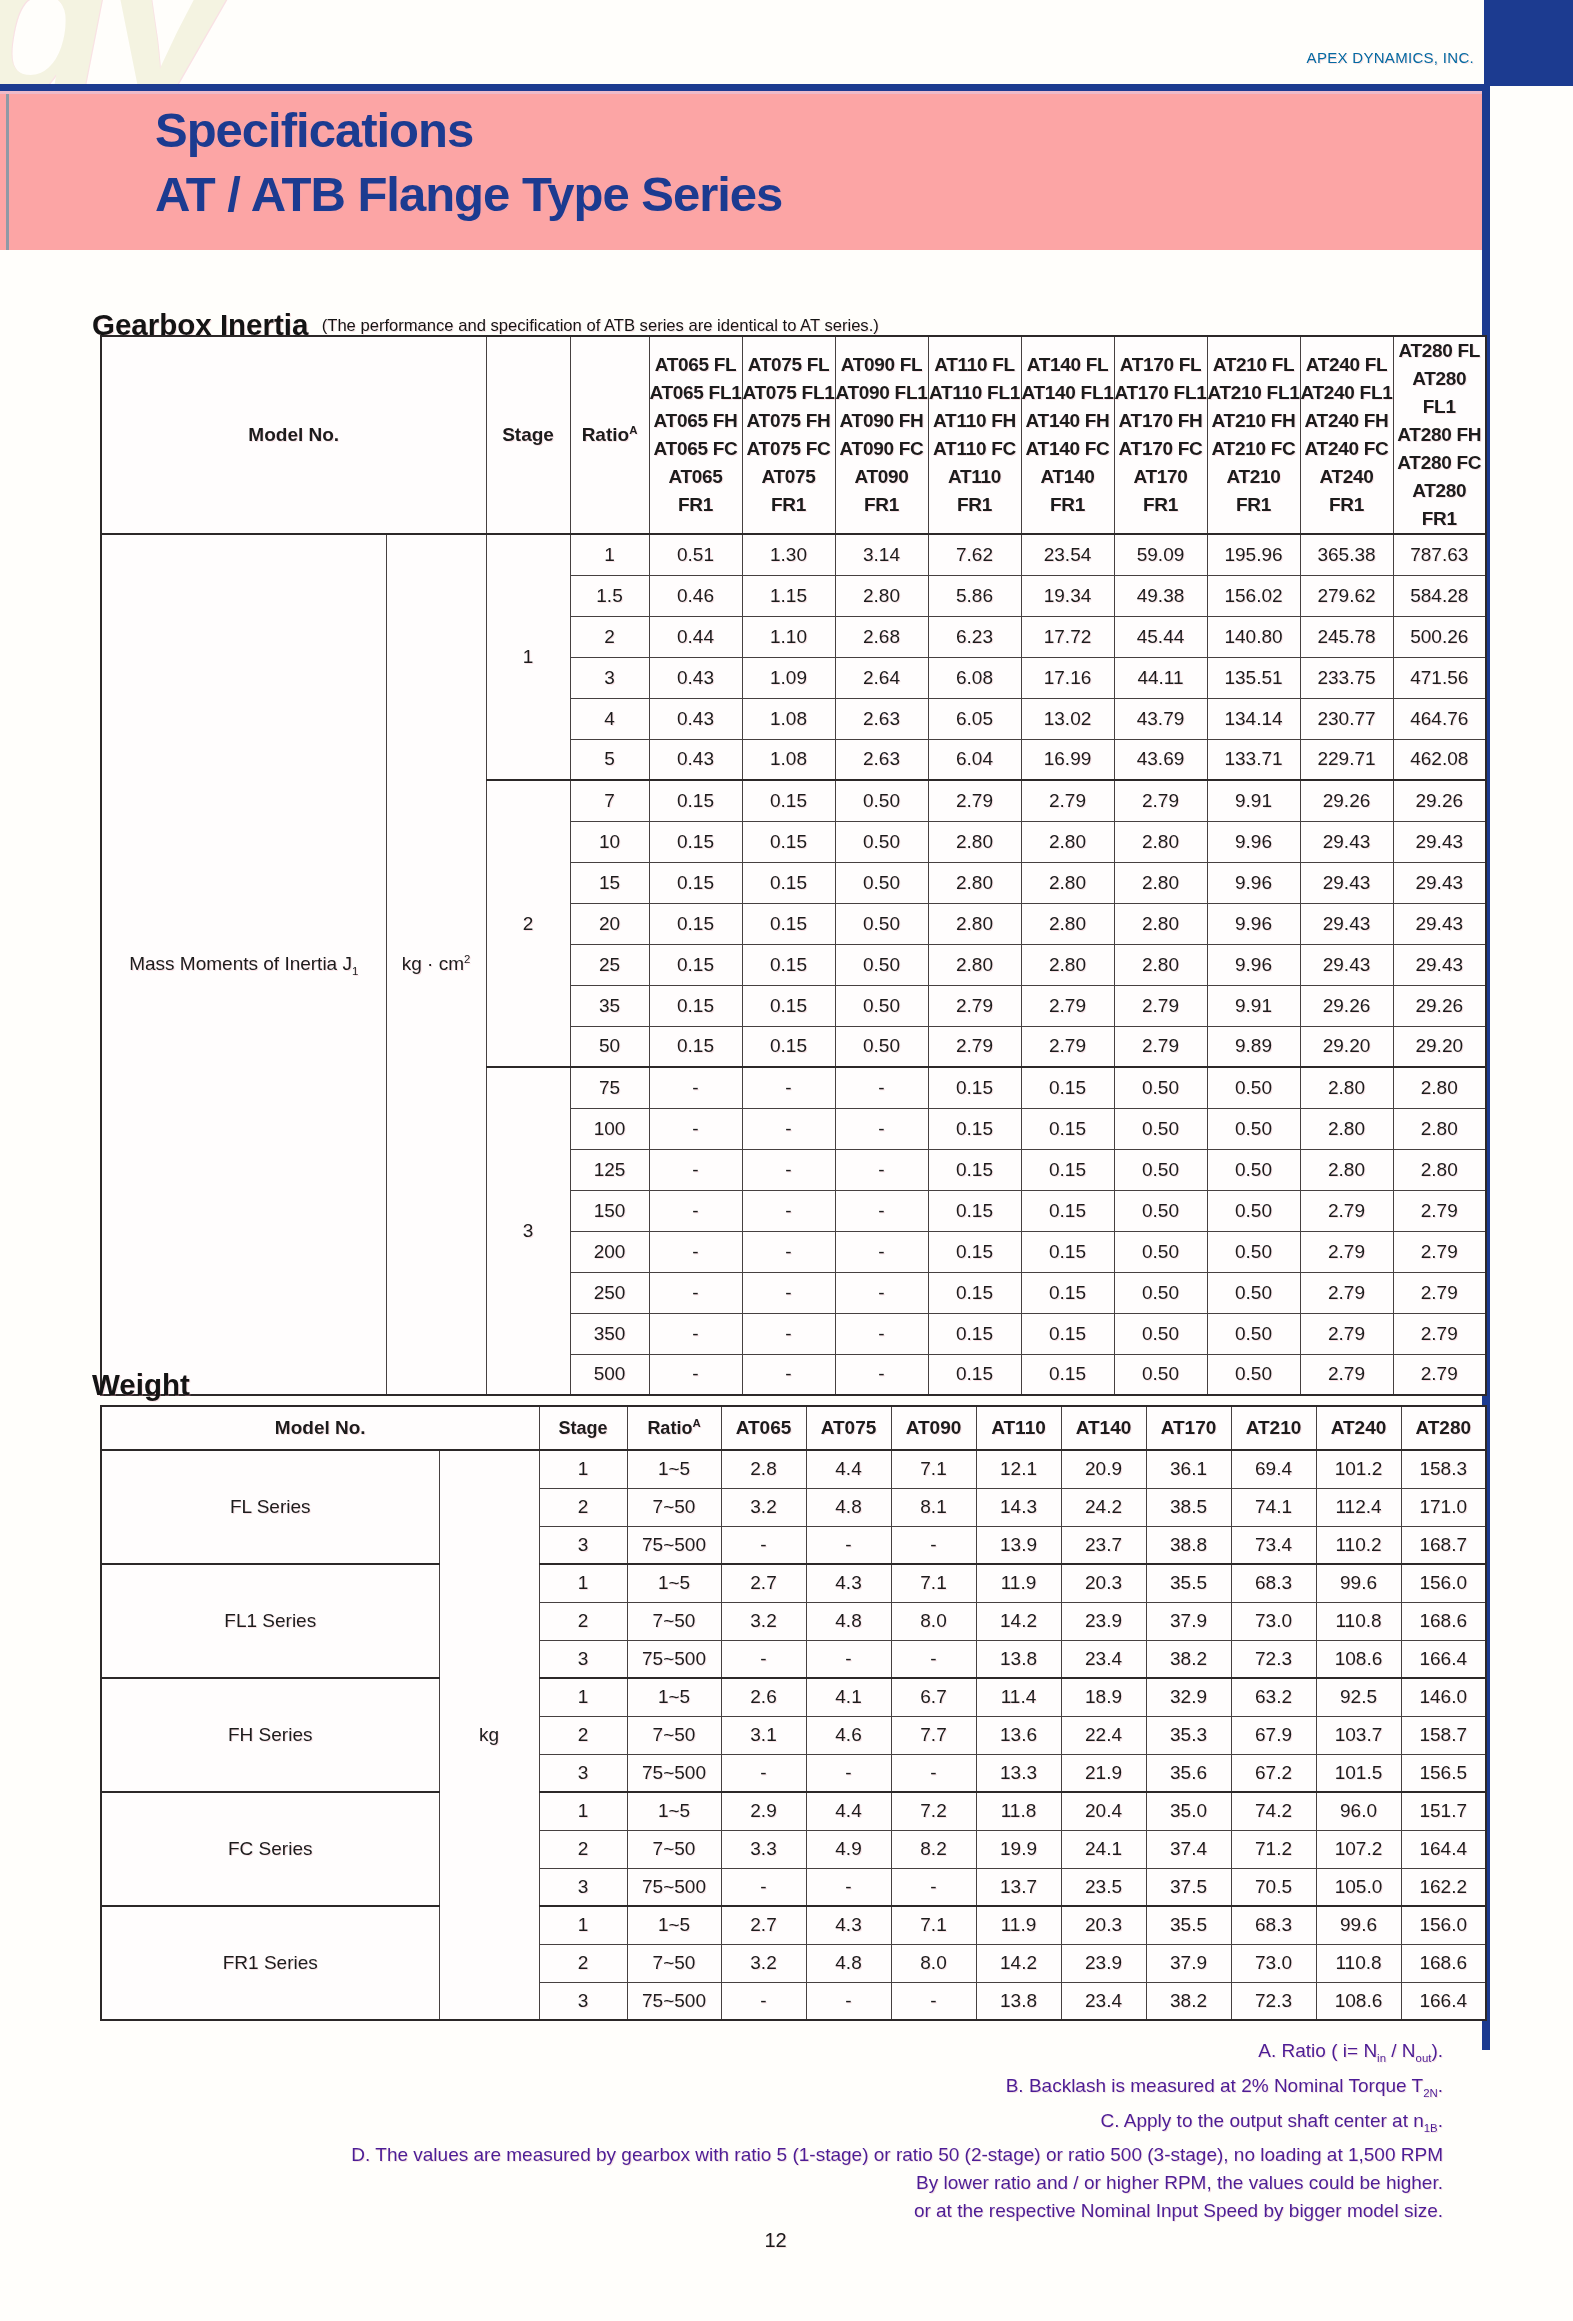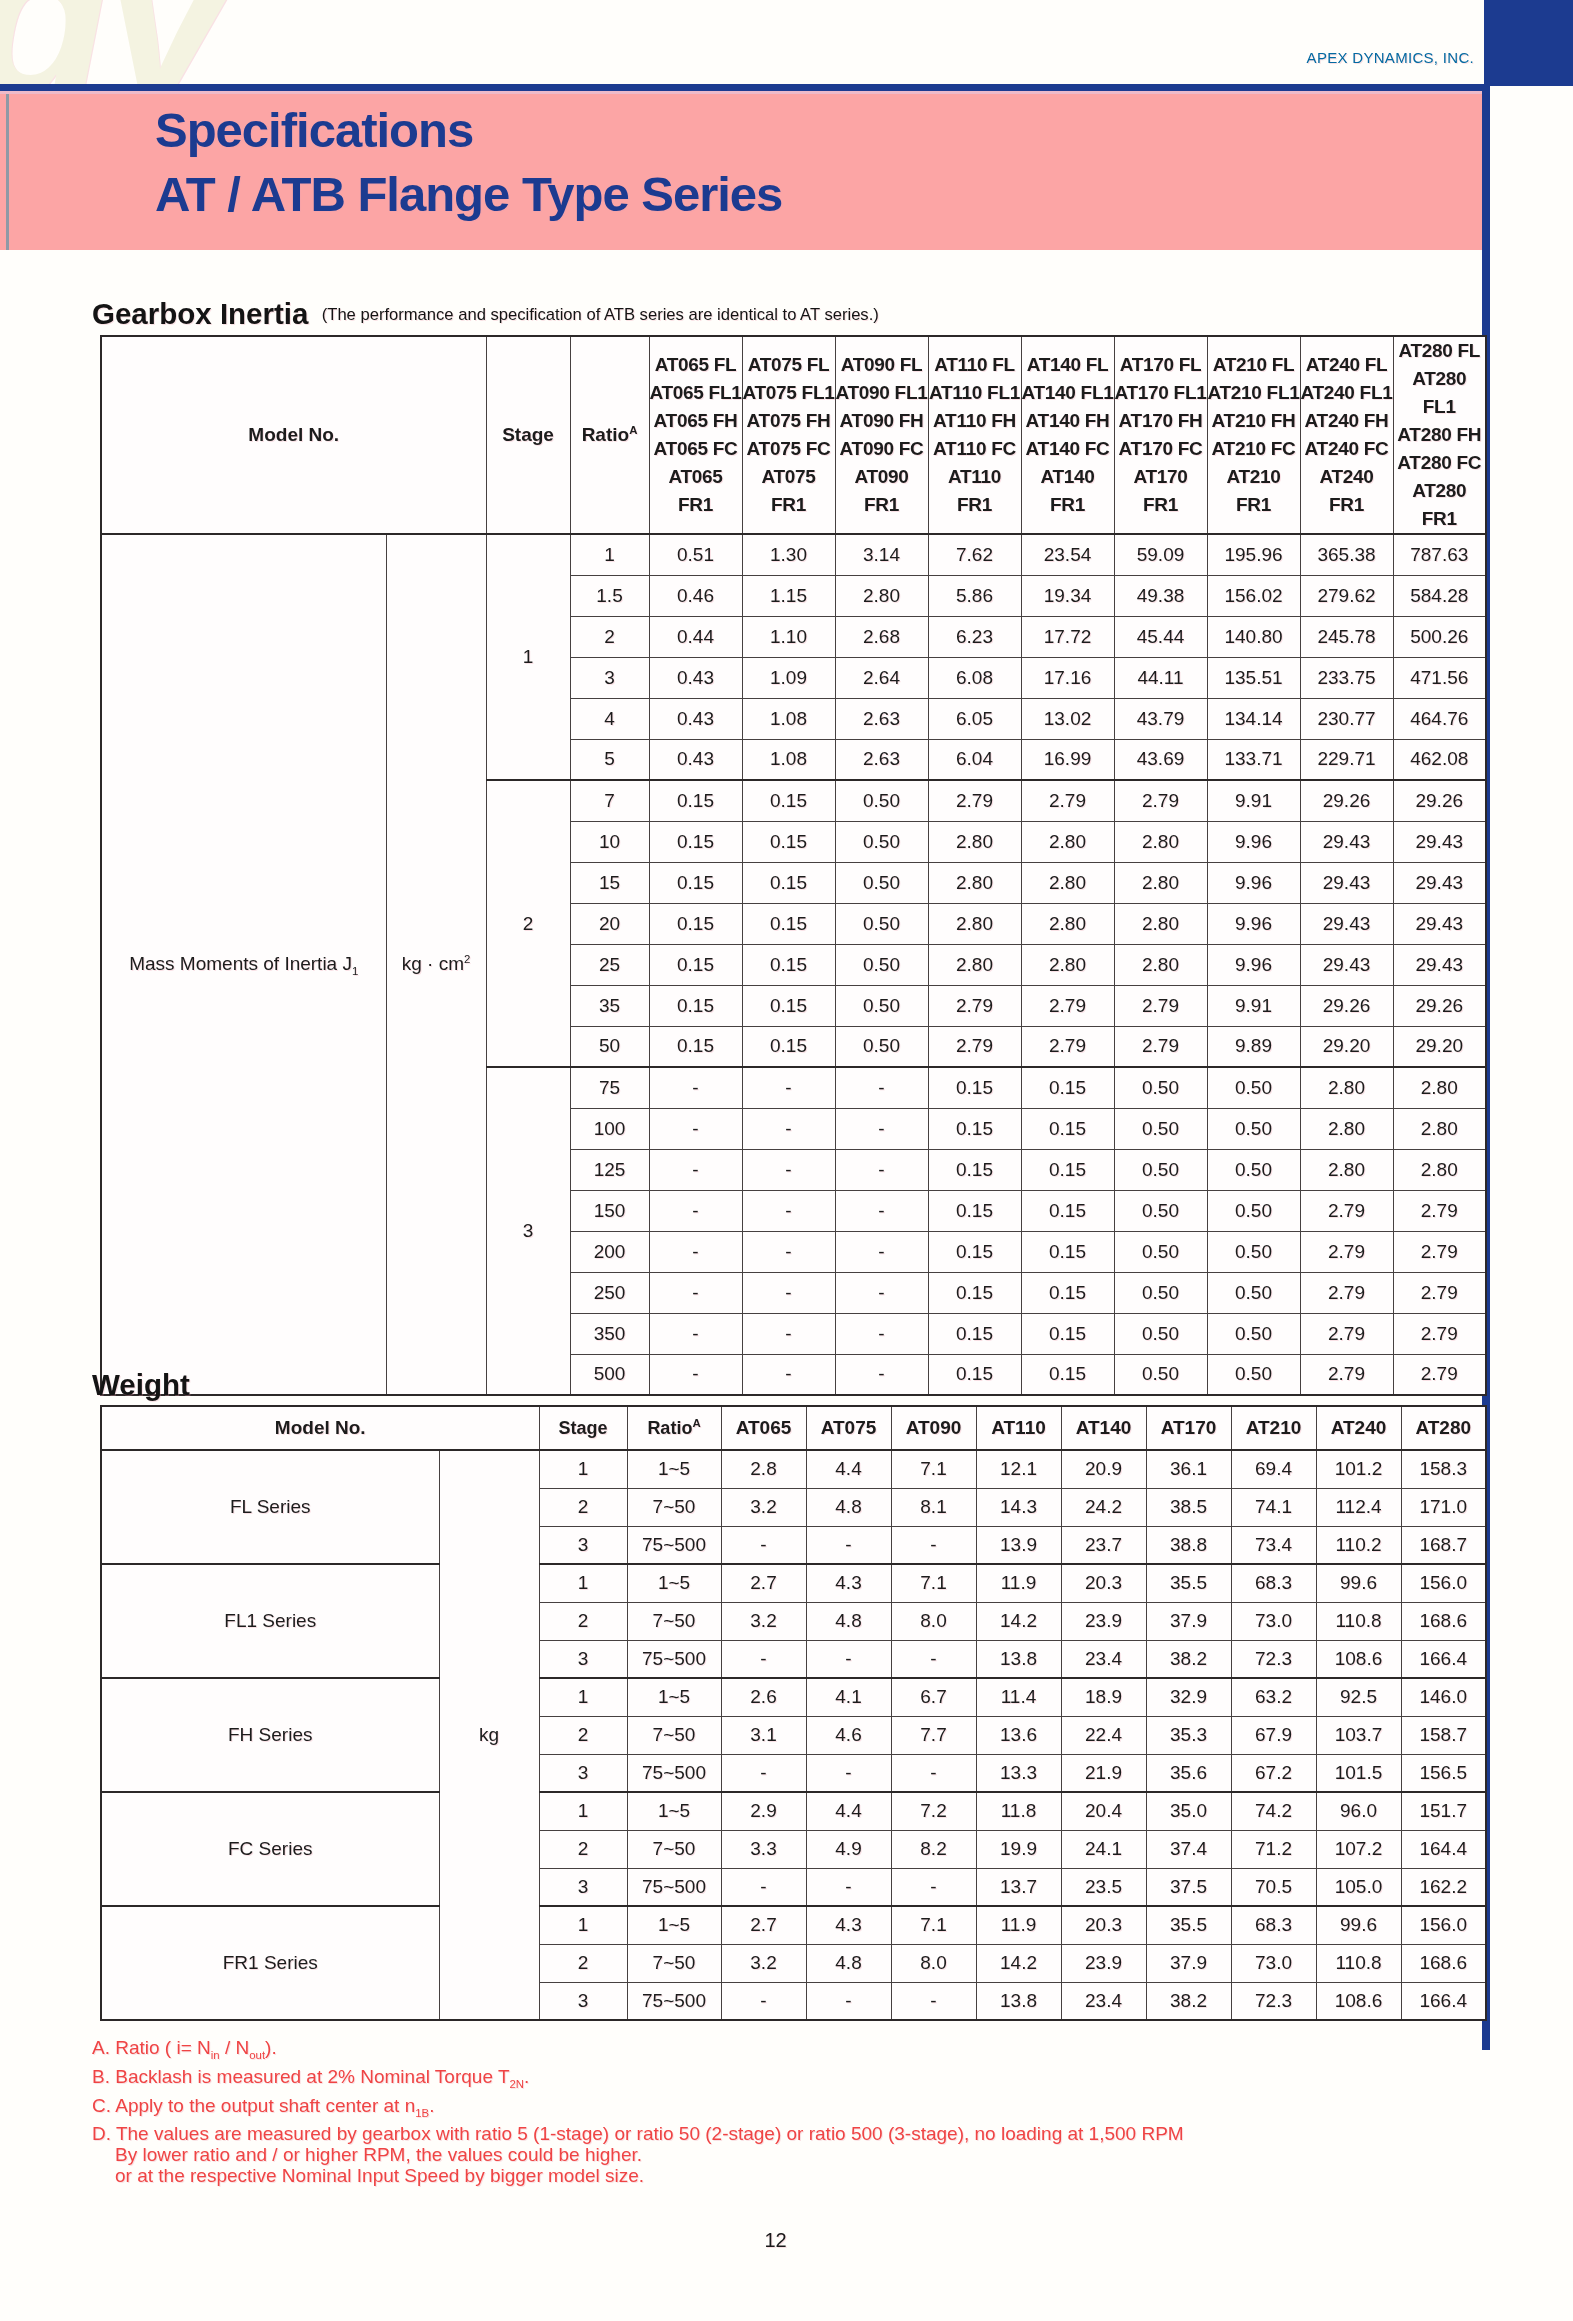--- a/index.html
+++ b/index.html
@@ -33,21 +33,21 @@
   .title1,.title2{
     position:absolute;left:155px;
     font-size:49px;font-weight:bold;color:#1c3b90;letter-spacing:-1px;white-space:nowrap;
   }
   .title1{top:7.6px;}
   .title2{top:72px;}
 
   
   .sec-head{position:absolute;left:92px;font-size:29.5px;font-weight:bold;color:#141414;white-space:nowrap;}
   .sec-head .subtitle{font-size:16.6px;font-weight:normal;margin-left:13.3px;position:relative;top:-3.8px;letter-spacing:0;}
-  #inertia-heading{top:297px;text-align:center;}
+  #inertia-heading{top:308px;text-align:center;}
   #weight-heading{top:1368px;}
 
   
   table.spec{
     position:absolute;left:100px;border-collapse:collapse;table-layout:fixed;
     background:#fffdfd;
   }
   #inertia-table{top:335px;width:1381px;}
   #weight-table{top:1405px;width:1381px;}
   table.spec th,table.spec td{
@@ -68,21 +68,21 @@
   th.biglab sup{font-size:11.4px;}
   th.model-head{font-size:14.3px;font-weight:bold;line-height:28px;letter-spacing:-0.3px;}
   th.model-head-w{font-size:18px;font-weight:bold;}
   td.rowlabel{text-align:left;padding-left:46px;font-size:19px;}
   td.rowlabel sub{font-size:11.4px;}
   td.unitcell sup{font-size:11.4px;}
   td.seriescell{text-align:left;padding-left:43px;font-size:19px;}
   td.num{font-size:19px;}
 
   
-  .footnotes{position:absolute;left:92px;top:2037px;width:1351px;font-size:19px;line-height:21px;color:#ef4444;}
+  .footnotes{position:absolute;left:92px;top:2037px;width:1351px;font-size:19px;line-height:28px;color:#4c1d95;text-align:right;}
   .footnotes .fline{white-space:nowrap;}
   .footnotes .indent{padding-left:23px;}
   .footnotes sub{font-size:11.4px;}
 
   .pagenum{position:absolute;left:742px;top:2229px;width:67px;text-align:center;font-size:20px;color:#1a1a1a;}
 </style>
 </head>
 <body class="scan">
 
 <div class="watermark">gy</div>

